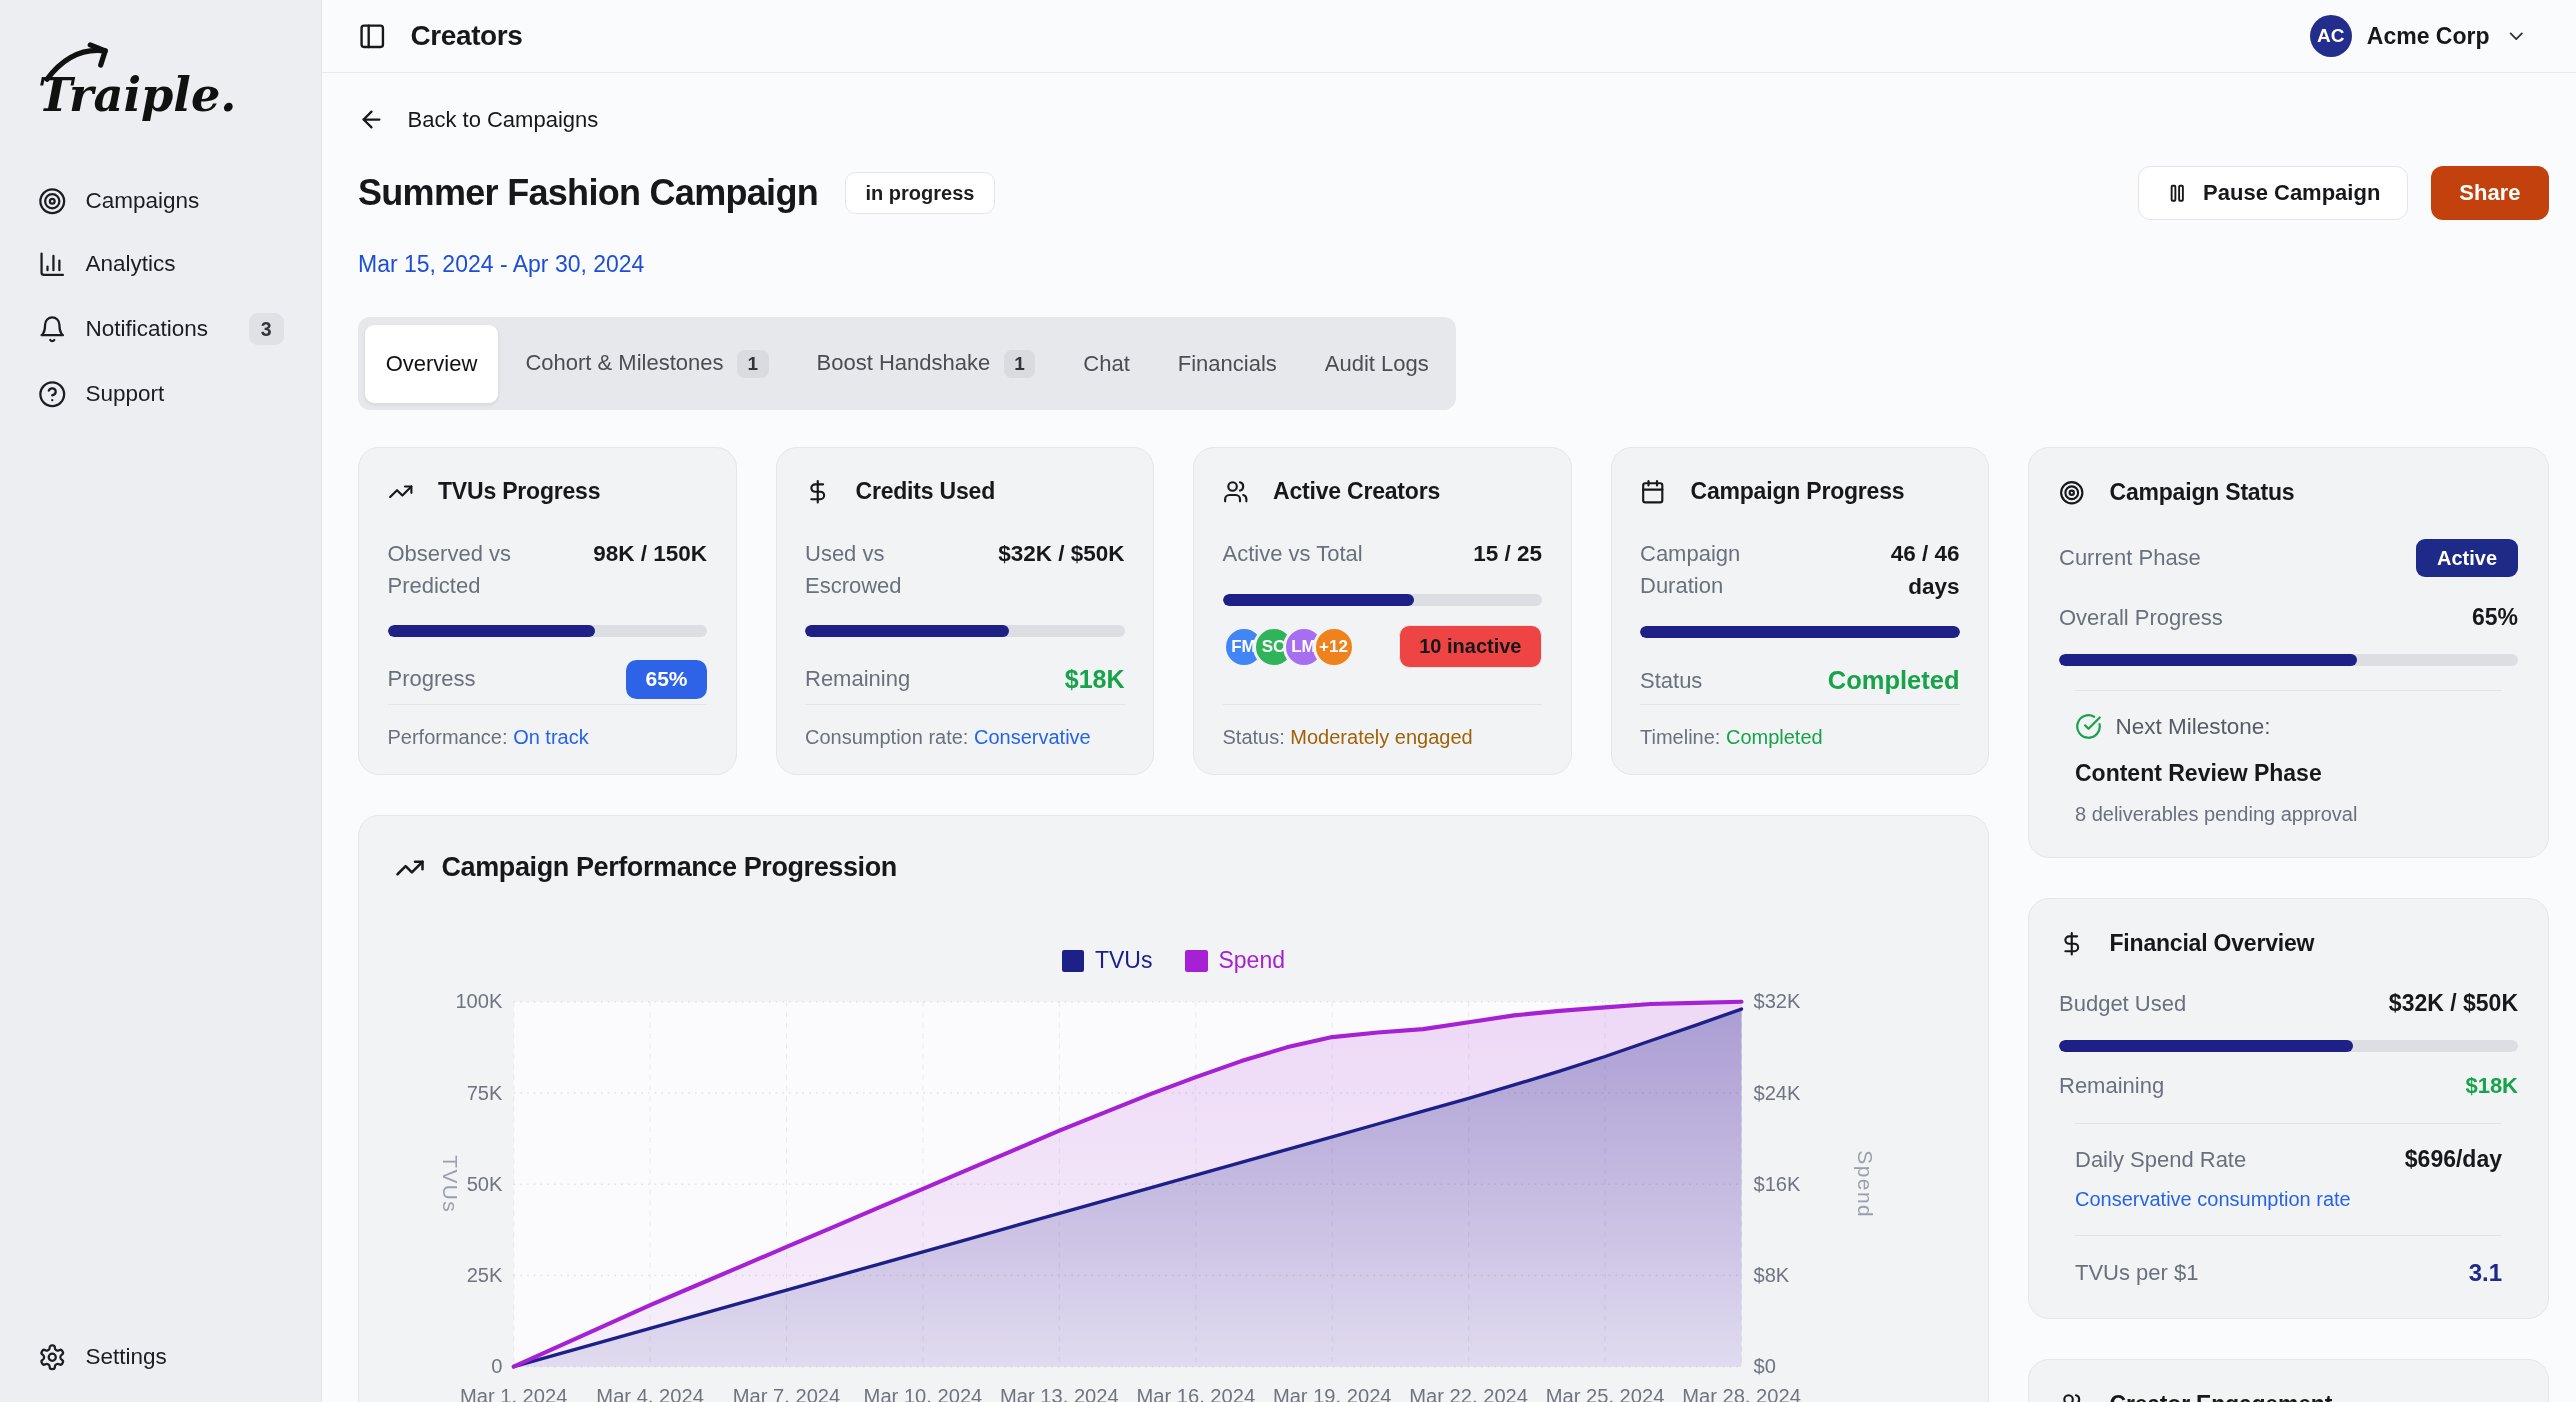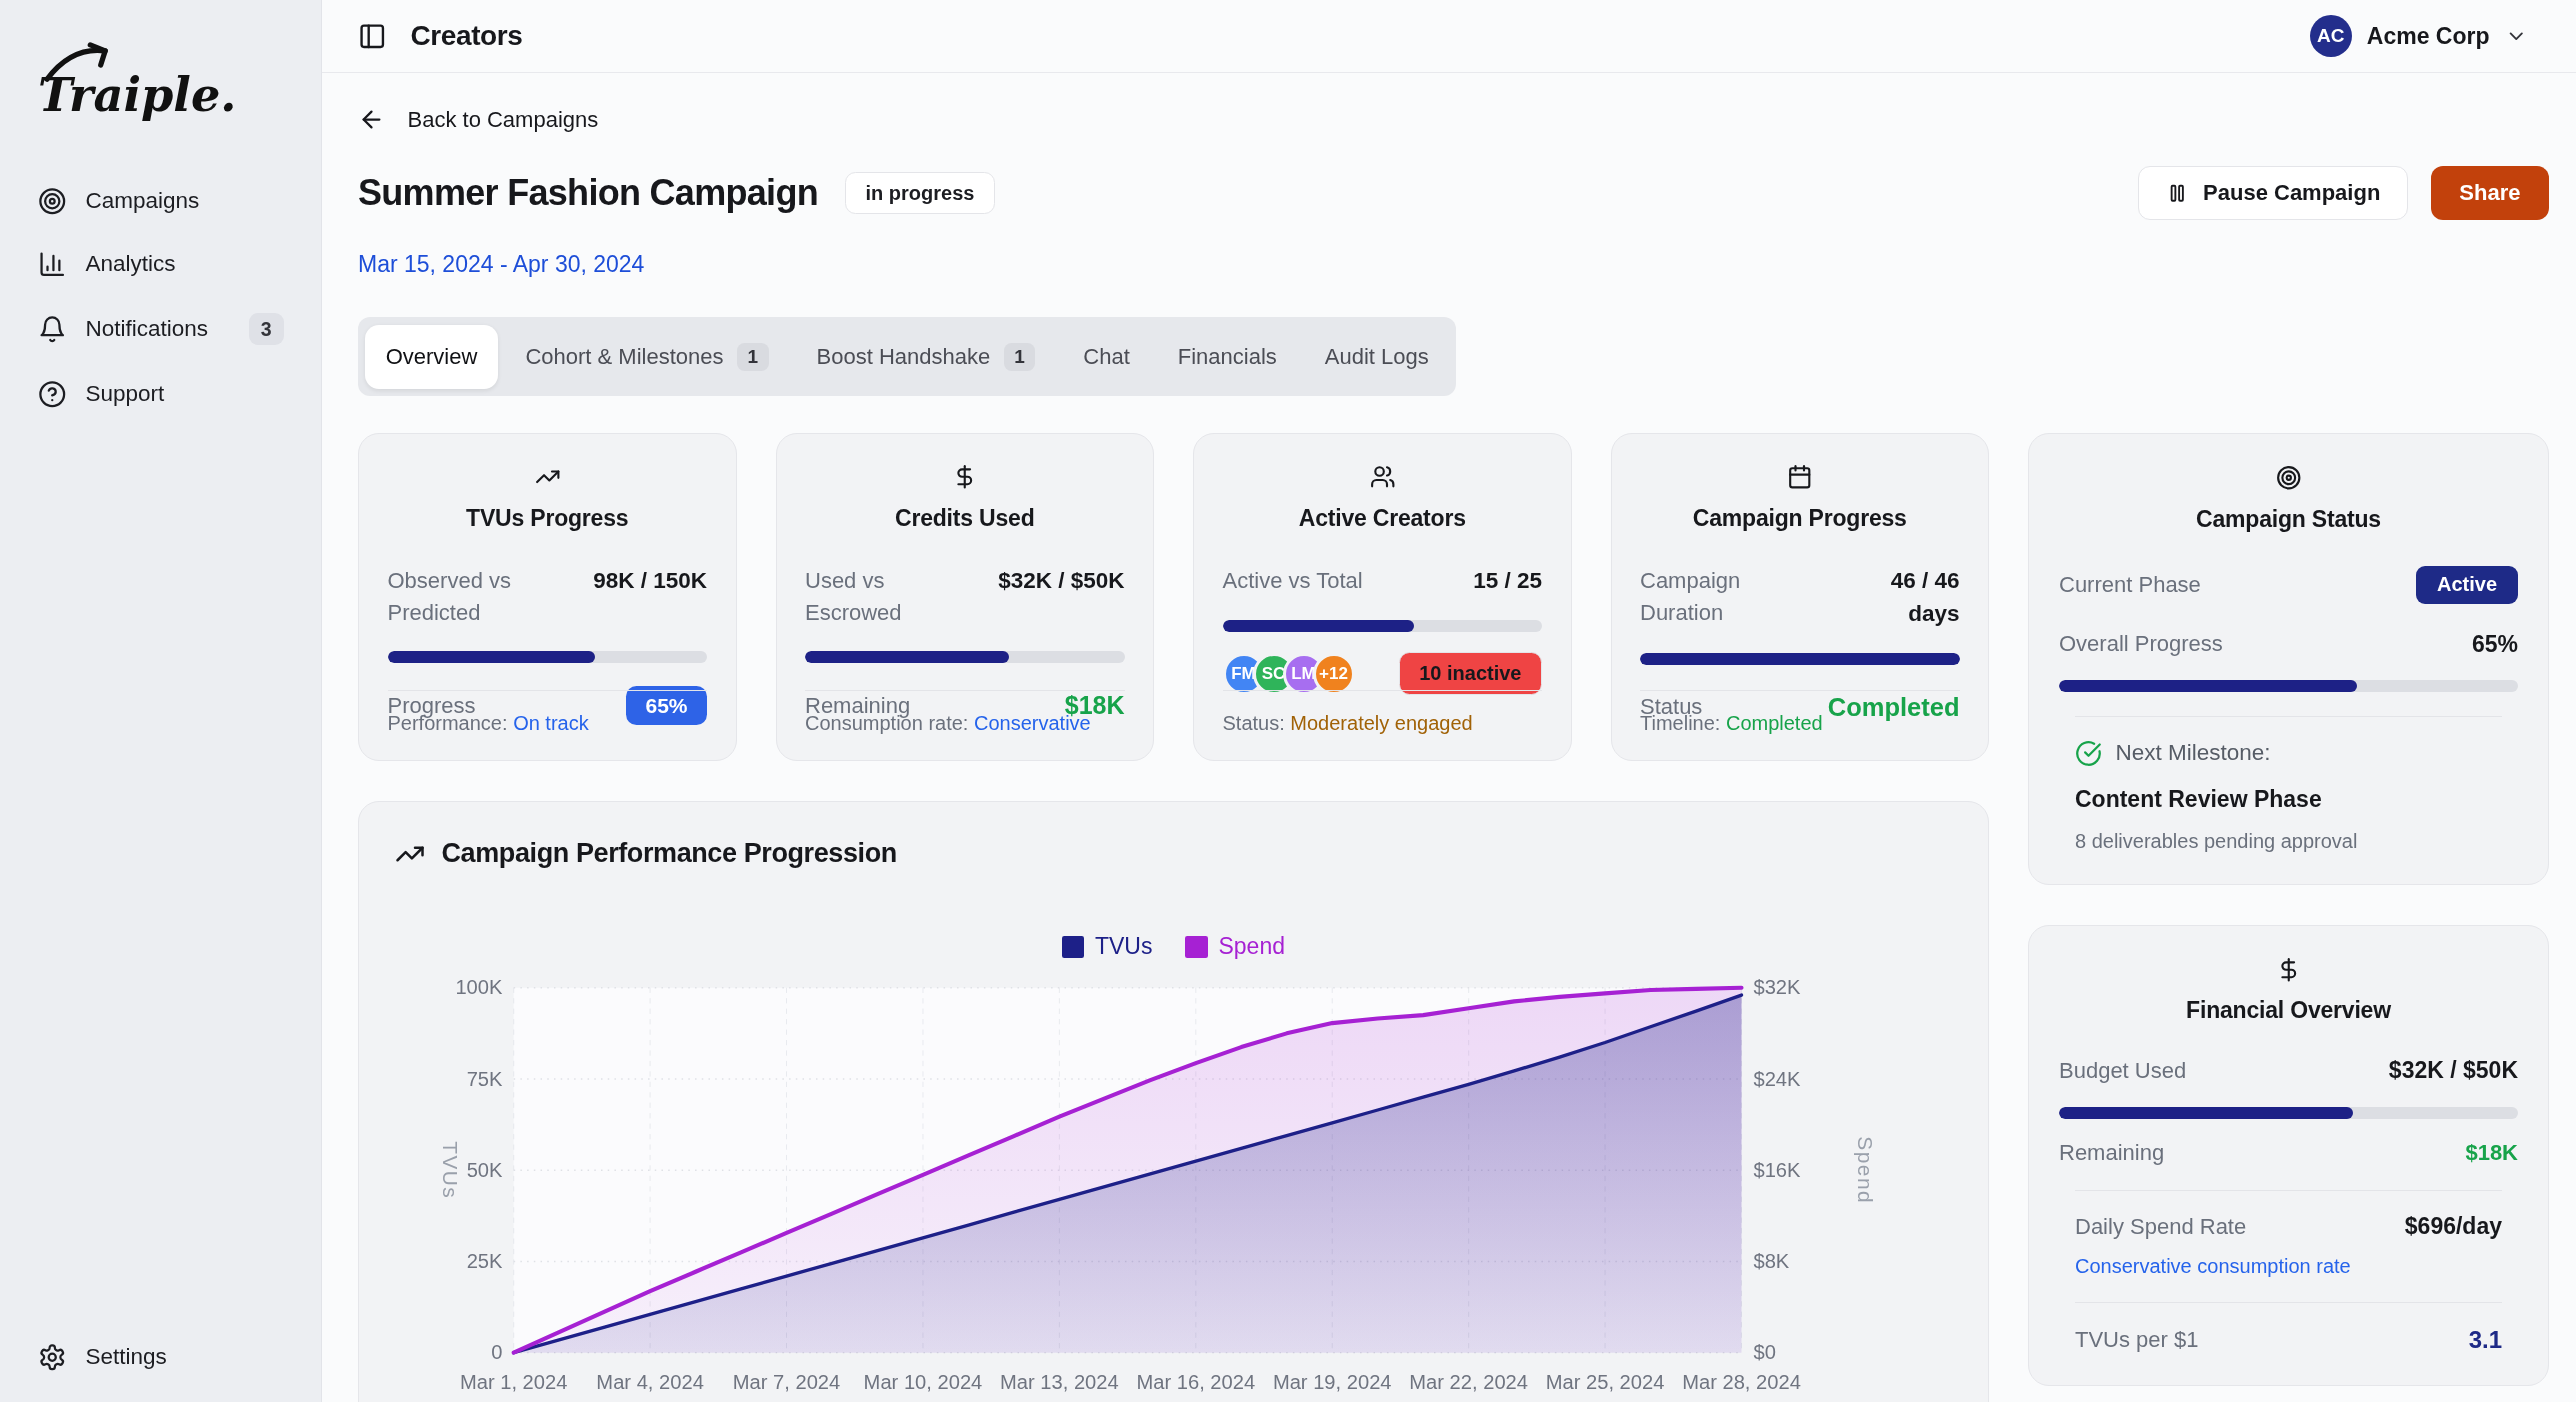--- a/index.html
+++ b/index.html
@@ -69,37 +69,37 @@
     background:#c2410c; color:#fff; border:none; border-radius:12px; cursor:pointer;
     padding:0 28.5px; height:54px; font-size:22px; font-weight:600; font-family:inherit;
   }
   .date-range { margin-top:31px; font-size:23px; color:#1d4ed8; }
   
   .tabbar {
     margin-top:39px; display:inline-flex; align-items:center; gap:6px;
     background:#e6e8ec; border-radius:12px; padding:6.7px;
   }
   .tab {
-    display:flex; align-items:center; gap:13.5px; border:none; background:transparent;
+    display:flex; gap:13.5px; border:none; background:transparent;
     font-family:inherit; font-size:22px; font-weight:500; color:#4b4d55;
-    padding:19px 21px; border-radius:14px; cursor:pointer;
+    padding:26px 21px; border-radius:9px; cursor:pointer;
   }
   .tab.active { background:#fff; color:#101114; box-shadow:0 1.5px 4.5px rgba(0,0,0,.08); }
   .tab-badge { background:#d9dbe0; border-radius:7.5px; font-size:19px; font-weight:600; padding:3px 10.5px; color:#33343a; }
   
   .grid { display:flex; gap:39px; margin-top:37px; align-items:flex-start; }
   .left-col { width:1631px; }
   .right-col { width:521px; display:flex; flex-direction:column; gap:40px; }
   .card {
     background:#f2f3f5; border:1.5px solid #e5e6ea; border-radius:21px;
   }
   
   .stat-row { display:grid; grid-template-columns:repeat(4,1fr); gap:39px; }
   .stat-card { padding:30px 28.5px; height:328px; position:relative; }
-  .card-title-row { display:flex; align-items:center; gap:15px; margin-bottom:33px;flex-direction:column; }
+  .card-title-row { display:flex; align-items:center; gap:25px; margin-bottom:33px; }
   .card-title { font-size:23px; font-weight:bold; letter-spacing:-0.2px; }
   .metric-row { display:flex; justify-content:space-between; align-items:flex-start; }
   .metric-label { font-size:22px; color:#6a707c; line-height:1.45; max-width:56%; }
   .metric-value { font-size:22.5px; font-weight:bold; text-align:right; line-height:1.45; max-width:42%; }
   .nowrap { white-space:nowrap; max-width:none; }
   .bar { height:12px; border-radius:6.7px; background:#dcdee3; margin-top:22.5px; overflow:hidden; }
   .bar-fill { height:100%; border-radius:6.7px; background:#1d2186; }
   .row2 { display:flex; justify-content:space-between; align-items:center; margin-top:22.5px; min-height:40px; }
   .row2-label { font-size:22px; color:#6a707c; }
   .pct-badge { background:#2e63e7; color:#fff; border-radius:10.5px; font-size:21px; font-weight:bold; padding:7.5px 19.5px; }

